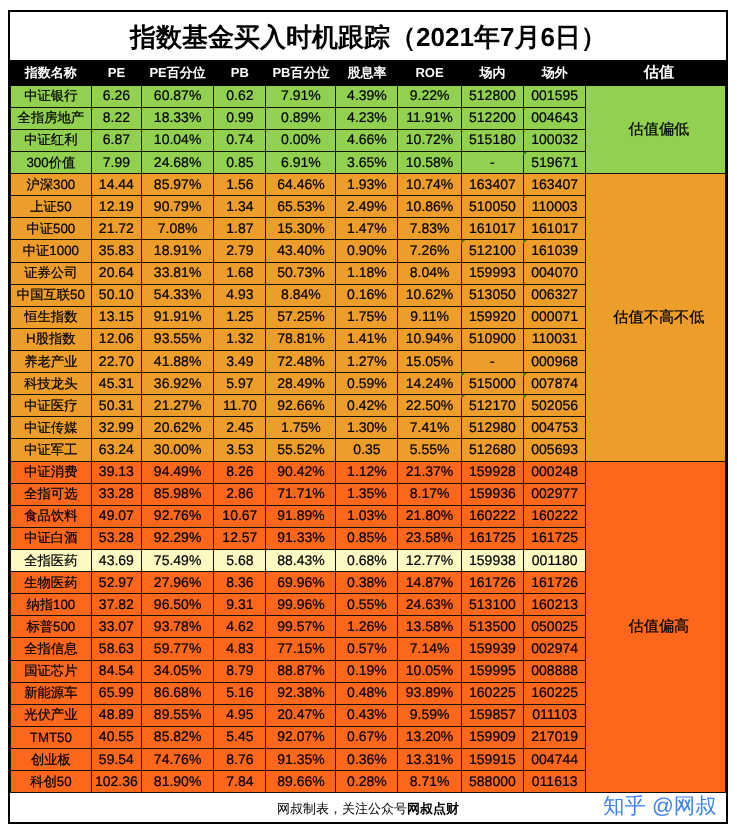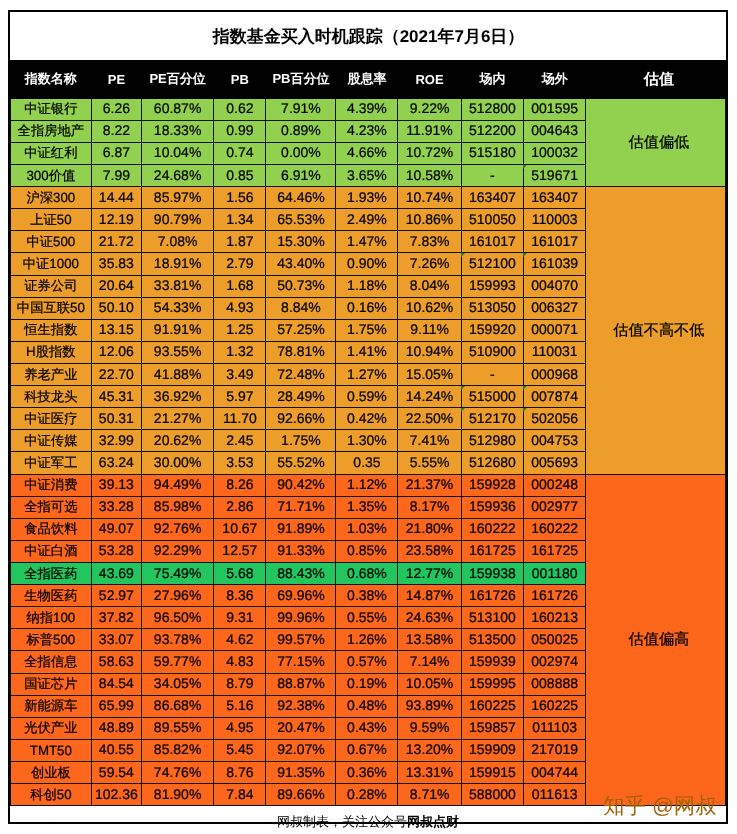--- a/index.html
+++ b/index.html
@@ -2,38 +2,38 @@
 <html><head>
 <meta charset="utf-8">
 <style>
   html,body{margin:0;padding:0;}
   body{width:737px;height:834px;background:#ffffff;
        font-family:"Liberation Sans",sans-serif;
        -webkit-font-smoothing:antialiased;text-rendering:geometricPrecision;}
   #sheet{position:relative;width:737px;height:834px;background:#fff;overflow:hidden;}
   #frame{position:absolute;left:7.8px;top:10.2px;width:720.4px;height:814px;
          border:2.4px solid #000;box-sizing:border-box;background:#fff;}
-  #title{height:47.5px;line-height:50.5px;text-align:center;padding-left:1px;box-sizing:border-box;font-size:17px;
+  #title{height:47.5px;line-height:50.5px;text-align:center;padding-left:1px;box-sizing:border-box;font-size:26px;
          font-weight:bold;color:#000;white-space:nowrap;}
   table{border-collapse:collapse;table-layout:fixed;width:714.9px;}
   td{padding:0;margin:0;border:1px solid #111;box-sizing:border-box;
      text-align:center;vertical-align:middle;font-size:13px;white-space:nowrap;}
-  tr.hdr td{height:38px;background:#000;color:#fff;font-weight:bold;border-color:#000;}
+  tr.hdr td{height:25px;background:#000;color:#fff;font-weight:bold;border-color:#000;}
   tr.hdr td.hlast{font-size:15.2px;padding-left:7px;}
   tr.row td{height:22.12px;color:#000;font-size:14px;position:relative;
             -webkit-text-stroke:0.22px #000;}
   tr.row td.name{font-size:13.3px;}
   tr.row td > span[data-name="cell-text"]{display:inline-block;position:relative;top:-1px;}
   tr.row td.name > span[data-name="cell-text"]{top:0px;}
   tr.row td.grp{color:#000;font-size:15.2px;padding-left:7px;}
   .tri{position:absolute;left:-1px;top:0;width:0;height:0;
        border-left:4px solid #2e7d18;border-bottom:4px solid transparent;}
   #footer{height:30px;line-height:32px;text-align:center;font-size:13px;color:#000;}
   #footer .fb{font-weight:bold;text-align:center;}
-  #wm{position:absolute;left:603px;top:792px;font-size:21.5px;color:#a16207;
+  #wm{position:absolute;left:603px;top:792px;font-size:21.5px;color:#3b82f6;
       letter-spacing:0px;white-space:nowrap;}
 </style>
 </head>
 <body>
 
 <div id="sheet" data-name="spreadsheet-screenshot">
   <div id="frame" data-name="table-frame">
     <div id="title" data-name="page-title">指数基金买入时机跟踪（2021年7月6日）</div>
     <table data-name="index-valuation-table">
       <colgroup>
@@ -288,21 +288,21 @@
             <td class="cell name" data-name="cell-index-name"><span data-name="cell-text">中证白酒</span></td>
             <td class="cell" data-name="cell-pe"><span data-name="cell-text">53.28</span></td>
             <td class="cell" data-name="cell-pe-percentile"><span data-name="cell-text">92.29%</span></td>
             <td class="cell" data-name="cell-pb"><span data-name="cell-text">12.57</span></td>
             <td class="cell" data-name="cell-pb-percentile"><span data-name="cell-text">91.33%</span></td>
             <td class="cell" data-name="cell-dividend-yield"><span data-name="cell-text">0.85%</span></td>
             <td class="cell" data-name="cell-roe"><span data-name="cell-text">23.58%</span></td>
             <td class="cell" data-name="cell-on-market-code"><span data-name="cell-text">161725</span></td>
             <td class="cell" data-name="cell-off-market-code"><span data-name="cell-text">161725</span></td>
           </tr>
-<tr class="row" data-name="table-row" style="background-color: #22c55e;">
+<tr class="row" data-name="table-row" style="background-color: #fef9c3;">
             <td class="cell name" data-name="cell-index-name"><span data-name="cell-text">全指医药</span></td>
             <td class="cell" data-name="cell-pe"><span data-name="cell-text">43.69</span></td>
             <td class="cell" data-name="cell-pe-percentile"><span data-name="cell-text">75.49%</span></td>
             <td class="cell" data-name="cell-pb"><span data-name="cell-text">5.68</span></td>
             <td class="cell" data-name="cell-pb-percentile"><span data-name="cell-text">88.43%</span></td>
             <td class="cell" data-name="cell-dividend-yield"><span data-name="cell-text">0.68%</span></td>
             <td class="cell" data-name="cell-roe"><span data-name="cell-text">12.77%</span></td>
             <td class="cell" data-name="cell-on-market-code"><span data-name="cell-text">159938</span></td>
             <td class="cell" data-name="cell-off-market-code"><span data-name="cell-text">001180</span></td>
           </tr>

